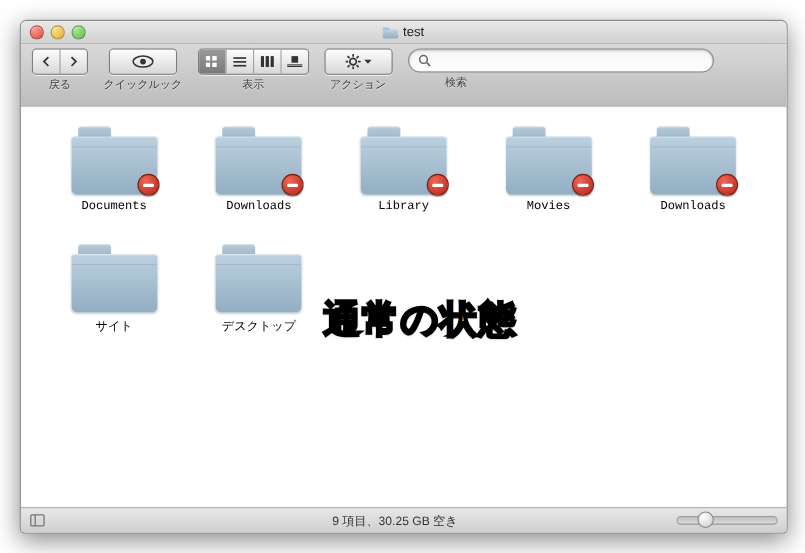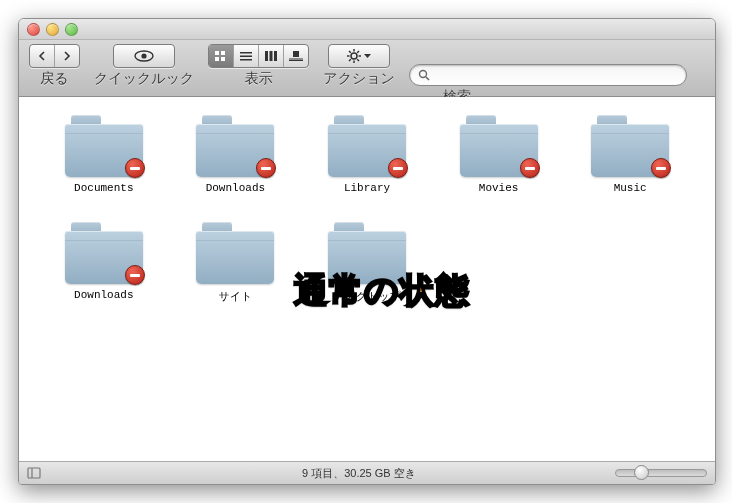--- a/index.html
+++ b/index.html
@@ -81,21 +81,21 @@
     padding: 4px 10px 0 10px;
     gap: 14px;
   }
   .tgroup {
     display: flex;
     flex-direction: column;
     align-items: center;
     gap: 2px;
   }
   .tlabel {
-    font-size: 14px;
+    font-size: 10px;
     color: #3a3a3a;
     text-align: center;
     text-shadow: 0 1px 0 rgba(255,255,255,0.6);
   }
   .seg {
     display: flex;
     height: 22px;
     border: 1px solid #7d7d7d;
     border-radius: 4px;
     overflow: hidden;
@@ -124,21 +124,20 @@
     align-items: center;
     justify-content: center;
     color: #333;
   }
   .search-wrap {
     flex: 1;
     display: flex;
     flex-direction: column;
     align-items: flex-start;
     gap: 2px;
-    margin-top: 20px;
   }
   .search-field {
     height: 20px;
     width: 260px;
     border-radius: 12px;
     border: 1px solid #888;
     background: linear-gradient(#f4f4f4,#ffffff);
     box-shadow: inset 0 1px 2px rgba(0,0,0,0.25);
     display: flex;
     align-items: center;
@@ -264,20 +263,24 @@
 </head>
 <body>
 
 <div class="window">
 
   <div class="titlebar">
     <div class="traffic">
       <span class="tr-close"></span>
       <span class="tr-min"></span>
       <span class="tr-zoom"></span>
+    </div>
+    <div class="title-center">
+      <span class="tiny-folder"></span>
+      <span>test</span>
     </div>
   </div>
 
   <div class="toolbar">
 
     <div class="tgroup">
       <div class="seg">
         <div>
           <svg width="10" height="10" viewBox="0 0 10 10">
               <path d="M7 1 L3 5 L7 9" fill="none" stroke="currentColor" stroke-width="1.6"></path>
@@ -405,28 +408,20 @@
             <div class="no-entry"></div>
           </div>
           <div class="item-label">Movies</div>
         </div>
         <div class="item">
           <div class="folder">
             <div class="tab"></div>
             <div class="body"></div>
             <div class="no-entry"></div>
           </div>
-          <div class="item-label">Music</div>
-        </div>
-        <div class="item">
-          <div class="folder">
-            <div class="tab"></div>
-            <div class="body"></div>
-            <div class="no-entry"></div>
-          </div>
           <div class="item-label">Downloads</div>
         </div>
         <div class="item">
           <div class="folder">
             <div class="tab"></div>
             <div class="body"></div>
           </div>
           <div class="item-label">サイト</div>
         </div>
         <div class="item">

